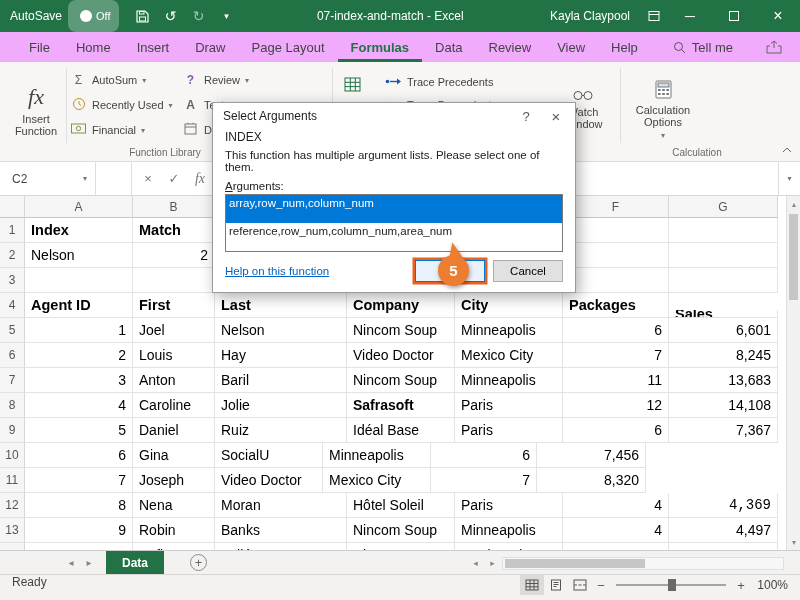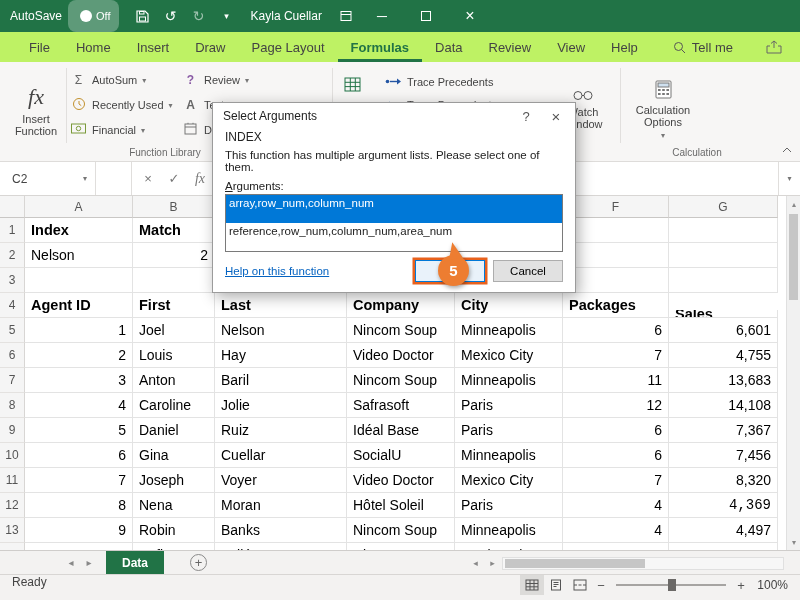--- a/index.html
+++ b/index.html
@@ -15,21 +15,21 @@
   .as-knob { width:12px; height:12px; border-radius:50%; background:#fff; }
   .tb-btn { background:none; border:none; color:#fff; width:28px; height:32px; font-size:14px;
             display:flex; align-items:center; justify-content:center; cursor:pointer; }
   .tb-btn.dim { opacity:.55; }
   .tb-title { flex:1; text-align:center; font-size:12px; white-space:nowrap; overflow:hidden; }
   .tb-user { font-size:12px; margin:0 10px; white-space:nowrap; }
   .tb-win { width:44px; }
   .maxbox { width:10px; height:10px; border:1px solid #fff; display:inline-block; }
 
   
-  .menurow { flex:0 0 30px; background:#bef264; display:flex; align-items:stretch; font-size:13px; color:#444; }
+  .menurow { flex:0 0 30px; background:#f0abfc; display:flex; align-items:stretch; font-size:13px; color:#444; }
   #menu-tabs { display:flex; align-items:stretch; padding-left:16px; }
   .menutab { padding:0 13px; display:flex; align-items:center; cursor:pointer; white-space:nowrap; }
   .menutab.active { color:#217346; font-weight:bold; box-shadow: inset 0 -3px 0 #217346; }
   .tellme { display:flex; align-items:center; gap:6px; margin-left:22px; cursor:pointer; }
   .share { margin-left:auto; margin-right:18px; display:flex; align-items:center; cursor:pointer; }
 
   
   .ribbon { flex:0 0 100px; background:#f7f6f5; position:relative; border-bottom:1px solid #dedcda;
             font-size:11px; color:#444; }
   .big-btn { position:absolute; display:flex; flex-direction:column; align-items:center; justify-content:center;
@@ -177,21 +177,22 @@
     </button>
     <button class="tb-btn">
         <span>↺</span>
       </button>
     <button class="tb-btn dim">
         <span>↻</span>
       </button>
     <button class="tb-btn">
         <span style="font-size:9px">▾</span>
       </button>
-    <div class="tb-user">Kayla Cuellar</div>
+    <div class="tb-title">07-index-and-match - Excel</div>
+    <div class="tb-user">Kayla Claypool</div>
     <button class="tb-btn">
       <svg width="12" height="12" viewBox="0 0 12 12">
         <rect x="1" y="1.5" width="10" height="9" fill="none" stroke="#fff"></rect>
         <path d="M1 4.5 H11" stroke="#fff"></path>
       </svg>
     </button>
     <button class="tb-btn tb-win">
         <span>─</span>
       </button>
     <button class="tb-btn tb-win">
@@ -447,67 +448,65 @@
           <div class="cell num" style="width: 109px;">6,601</div>
         </div>
         <div class="grid-row">
           <div class="rh">6</div>
           <div class="cell num" style="width: 108px;">2</div>
           <div class="cell" style="width: 82px;">Louis</div>
           <div class="cell" style="width: 132px;">Hay</div>
           <div class="cell" style="width: 108px;">Video Doctor</div>
           <div class="cell" style="width: 108px;">Mexico City</div>
           <div class="cell num" style="width: 106px;">7</div>
-          <div class="cell num" style="width: 109px;">4,755</div>
+          <div class="cell num" style="width: 109px;">8,245</div>
         </div>
         <div class="grid-row">
           <div class="rh">7</div>
           <div class="cell num" style="width: 108px;">3</div>
           <div class="cell" style="width: 82px;">Anton</div>
           <div class="cell" style="width: 132px;">Baril</div>
           <div class="cell" style="width: 108px;">Nincom Soup</div>
           <div class="cell" style="width: 108px;">Minneapolis</div>
           <div class="cell num" style="width: 106px;">11</div>
           <div class="cell num" style="width: 109px;">13,683</div>
         </div>
         <div class="grid-row">
           <div class="rh">8</div>
           <div class="cell num" style="width: 108px;">4</div>
           <div class="cell" style="width: 82px;">Caroline</div>
           <div class="cell" style="width: 132px;">Jolie</div>
-          <div class="cell" style="width: 108px;">Safrasoft</div>
+          <div class="cell" style="width: 108px; font-weight: bold;">Safrasoft</div>
           <div class="cell" style="width: 108px;">Paris</div>
           <div class="cell num" style="width: 106px;">12</div>
           <div class="cell num" style="width: 109px;">14,108</div>
         </div>
         <div class="grid-row">
           <div class="rh">9</div>
           <div class="cell num" style="width: 108px;">5</div>
           <div class="cell" style="width: 82px;">Daniel</div>
           <div class="cell" style="width: 132px;">Ruiz</div>
           <div class="cell" style="width: 108px;">Idéal Base</div>
           <div class="cell" style="width: 108px;">Paris</div>
           <div class="cell num" style="width: 106px;">6</div>
           <div class="cell num" style="width: 109px;">7,367</div>
         </div>
         <div class="grid-row">
           <div class="rh">10</div>
           <div class="cell num" style="width: 108px;">6</div>
           <div class="cell" style="width: 82px;">Gina</div>
-          <div class="cell" style="width: 132px;">Cuellar</div>
           <div class="cell" style="width: 108px;">SocialU</div>
           <div class="cell" style="width: 108px;">Minneapolis</div>
           <div class="cell num" style="width: 106px;">6</div>
           <div class="cell num" style="width: 109px;">7,456</div>
         </div>
         <div class="grid-row">
           <div class="rh">11</div>
           <div class="cell num" style="width: 108px;">7</div>
           <div class="cell" style="width: 82px;">Joseph</div>
-          <div class="cell" style="width: 132px;">Voyer</div>
           <div class="cell" style="width: 108px;">Video Doctor</div>
           <div class="cell" style="width: 108px;">Mexico City</div>
           <div class="cell num" style="width: 106px;">7</div>
           <div class="cell num" style="width: 109px;">8,320</div>
         </div>
         <div class="grid-row">
           <div class="rh">12</div>
           <div class="cell num" style="width: 108px;">8</div>
           <div class="cell" style="width: 82px;">Nena</div>
           <div class="cell" style="width: 132px;">Moran</div>

